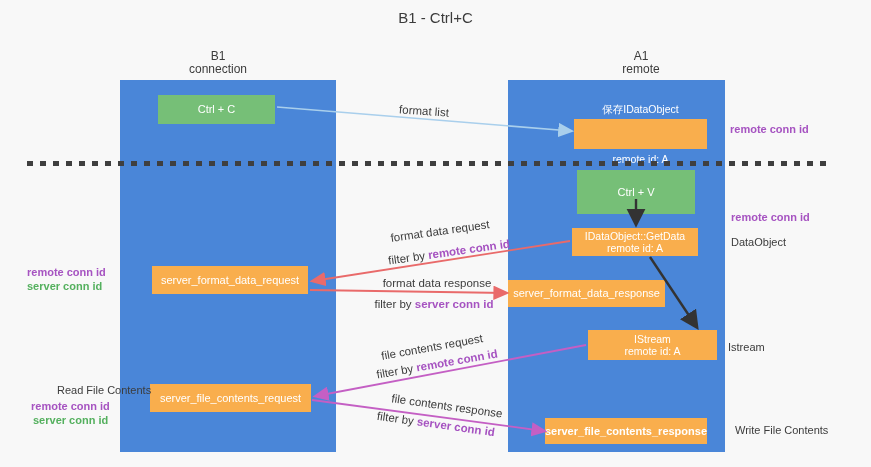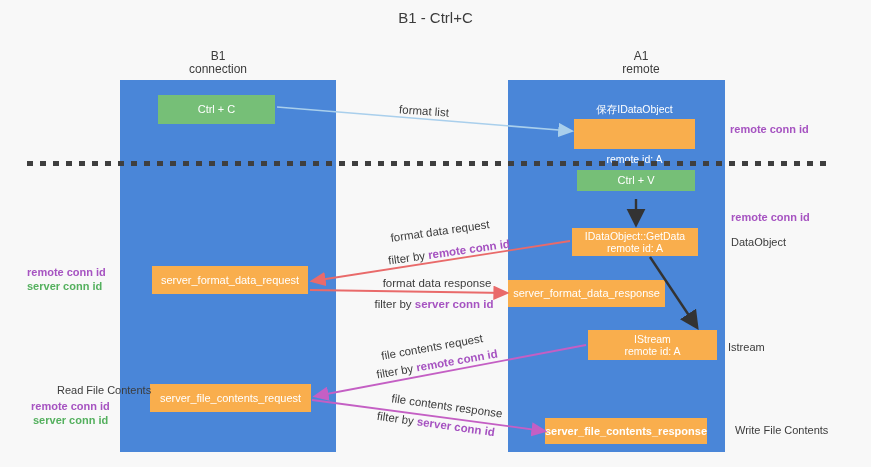--- a/index.html
+++ b/index.html
@@ -50,26 +50,26 @@
     <div>remote</div>
   </div>
 
   <div class="col col-left"></div>
   <div class="col col-right"></div>
 
   <div class="box green" style="left:158px;top:95px;width:117px;height:29px;">
     <span>Ctrl + C</span>
   </div>
 
-  <div class="box orange small" style="left:574px;top:119px;width:121px;height:30px;gap:37px;">
+  <div class="box orange small" style="left:574px;top:119px;width:133px;height:30px;gap:37px;">
     <span>保存IDataObject</span>
     <span>remote id: A</span>
   </div>
 
-  <div class="box green" style="left:577px;top:170px;width:118px;height:21px;">
+  <div class="box green" style="left:577px;top:170px;width:118px;height:44px;">
     <span>Ctrl + V</span>
   </div>
 
   <div class="box orange small" style="left:572px;top:228px;width:126px;height:28px;">
     <span>IDataObject::GetData</span>
     <span>remote id: A</span>
   </div>
 
   <div class="box orange" style="left:152px;top:266px;width:156px;height:28px;">
     <span>server_format_data_request</span>

